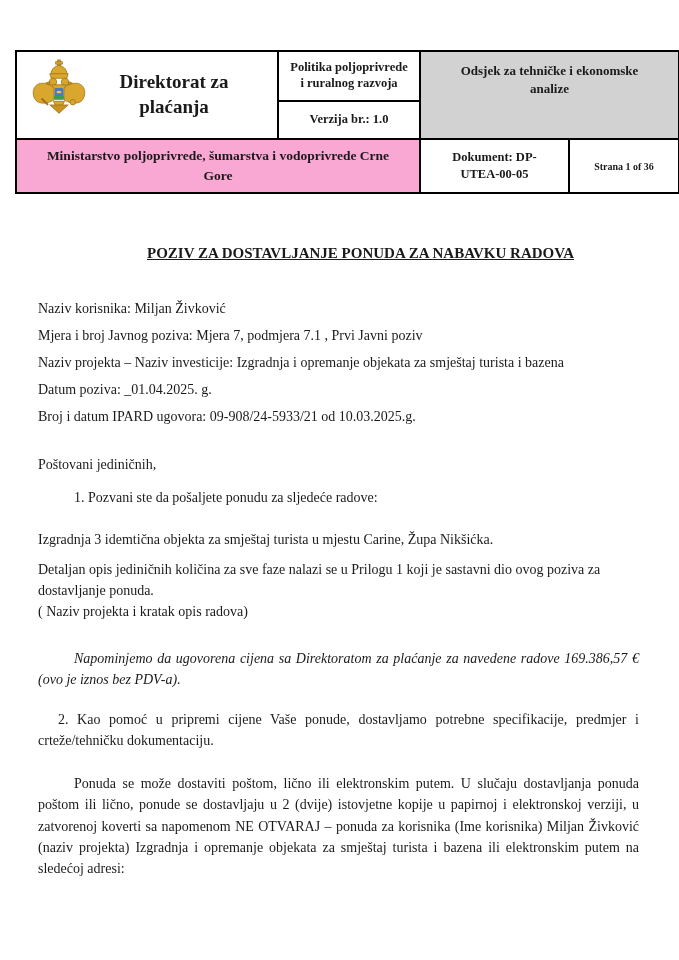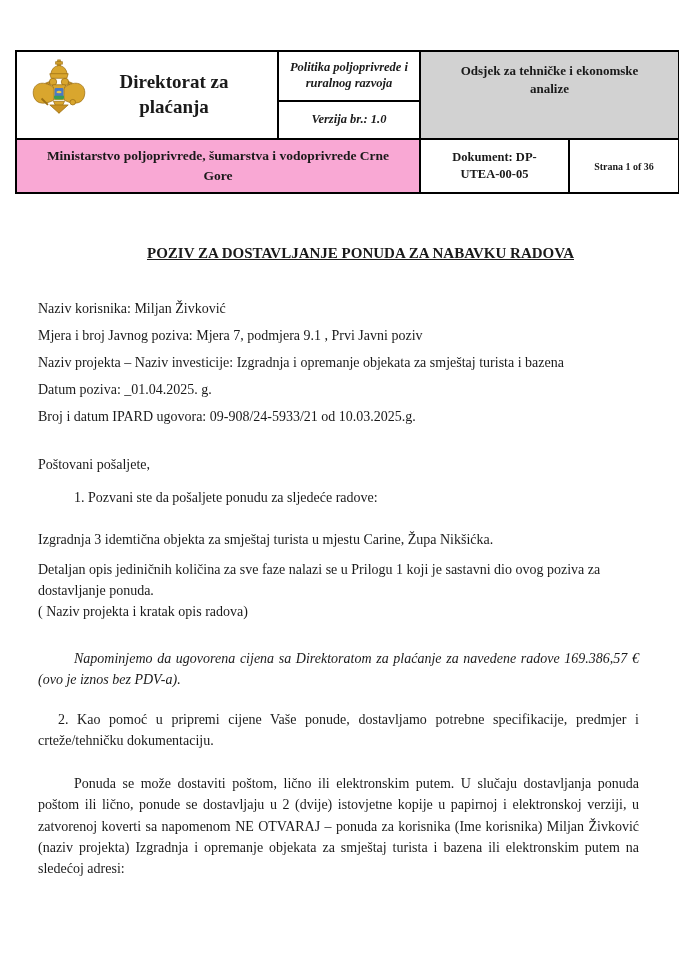--- a/index.html
+++ b/index.html
@@ -19,21 +19,21 @@
   .cell {
     display:flex; align-items:center; justify-content:center;
     text-align:center; font-weight:bold; box-sizing:border-box; overflow:hidden;
   }
   .cell-org { border-right:2px solid #000; padding-left:12px; }
   .org-logo { flex:0 0 auto; }
   .org-title { flex:1; font-size:19px; line-height:1.3; padding-right:18px; }
   .cell-bcol { border-right:2px solid #000; display:flex; flex-direction:column; }
   .cell-policy { flex:47; border-bottom:2px solid #000; font-size:12.5px; line-height:1.25; padding:2px 10px; }
   .cell-version { flex:39; font-size:12.5px; }
-  .cell-bcol > .cell { width:100%; box-sizing:border-box;font-style:italic; }
+  .cell-bcol > .cell { width:100%; box-sizing:border-box; }
   .cell-dept { background:#d2d2d2; font-size:13px; line-height:1.35; padding:0 20px 31px 20px; }
   .cell-ministry { background:#f9a8d4; border-right:2px solid #000; font-size:13.5px; line-height:1.45; padding:0 14px; }
   .cell-doc { border-right:2px solid #000; font-size:12.5px; line-height:1.35; padding:0 16px; }
   .cell-page { font-size:10px; }
 
   
   .content { position:absolute; left:38px; top:194px; width:601px; font-size:14px; }
   .doc-title {
     margin-top:50px; text-align:center; text-indent:44px;
     font-weight:bold; text-decoration:underline; font-size:15px; line-height:18px;
@@ -94,27 +94,27 @@
       <div class="cell cell-doc">Dokument: DP-UTEA-00-05</div>
       <div class="cell cell-page">Strana 1 of 36</div>
     </div>
   </div>
 
   <div class="content">
     <div class="doc-title">POZIV ZA DOSTAVLJANJE PONUDA ZA NABAVKU RADOVA</div>
 
     <div class="info-block">
       <div class="info-line">Naziv korisnika: Miljan Živković</div>
-      <div class="info-line">Mjera i broj Javnog poziva: Mjera 7, podmjera 9.1 , Prvi Javni poziv</div>
+      <div class="info-line">Mjera i broj Javnog poziva: Mjera 7, podmjera 7.1 , Prvi Javni poziv</div>
       <div class="info-line">Naziv projekta – Naziv investicije: Izgradnja i opremanje objekata za smještaj turista i bazena</div>
       <div class="info-line">Datum poziva: _01.04.2025. g.</div>
       <div class="info-line">Broj i datum IPARD ugovora: 09-908/24-5933/21 od 10.03.2025.g.</div>
     </div>
 
-    <div class="salutation">Poštovani pošaljete,</div>
+    <div class="salutation">Poštovani jediničnih,</div>
     <div class="item1">1.  Pozvani ste da pošaljete ponudu za sljedeće radove:</div>
     <div class="works">Izgradnja 3 idemtična objekta za smještaj turista u mjestu Carine, Župa Nikšićka.</div>
     <div class="detail">Detaljan opis jediničnih količina za sve faze nalazi se u Prilogu 1 koji je sastavni dio ovog poziva za dostavljanje ponuda.</div>
     <div class="centered-note">( Naziv projekta i kratak opis radova)</div>
     <div class="price-note">Napominjemo da ugovorena cijena sa Direktoratom za plaćanje za navedene radove 169.386,57 € (ovo je iznos bez PDV-a).</div>
     <div class="item2">2. Kao pomoć u pripremi cijene Vaše ponude, dostavljamo potrebne specifikacije, predmjer i crteže/tehničku dokumentaciju.</div>
     <div class="delivery">Ponuda se može dostaviti poštom, lično ili elektronskim putem. U slučaju dostavljanja ponuda poštom ili lično, ponude se dostavljaju u 2 (dvije) istovjetne kopije u papirnoj i elektronskoj verziji, u zatvorenoj koverti sa napomenom NE OTVARAJ – ponuda za korisnika (Ime korisnika) Miljan Živković (naziv projekta) Izgradnja i opremanje objekata za smještaj turista i bazena ili elektronskim putem na sledećoj adresi:</div>
   </div>
 
 </div>

